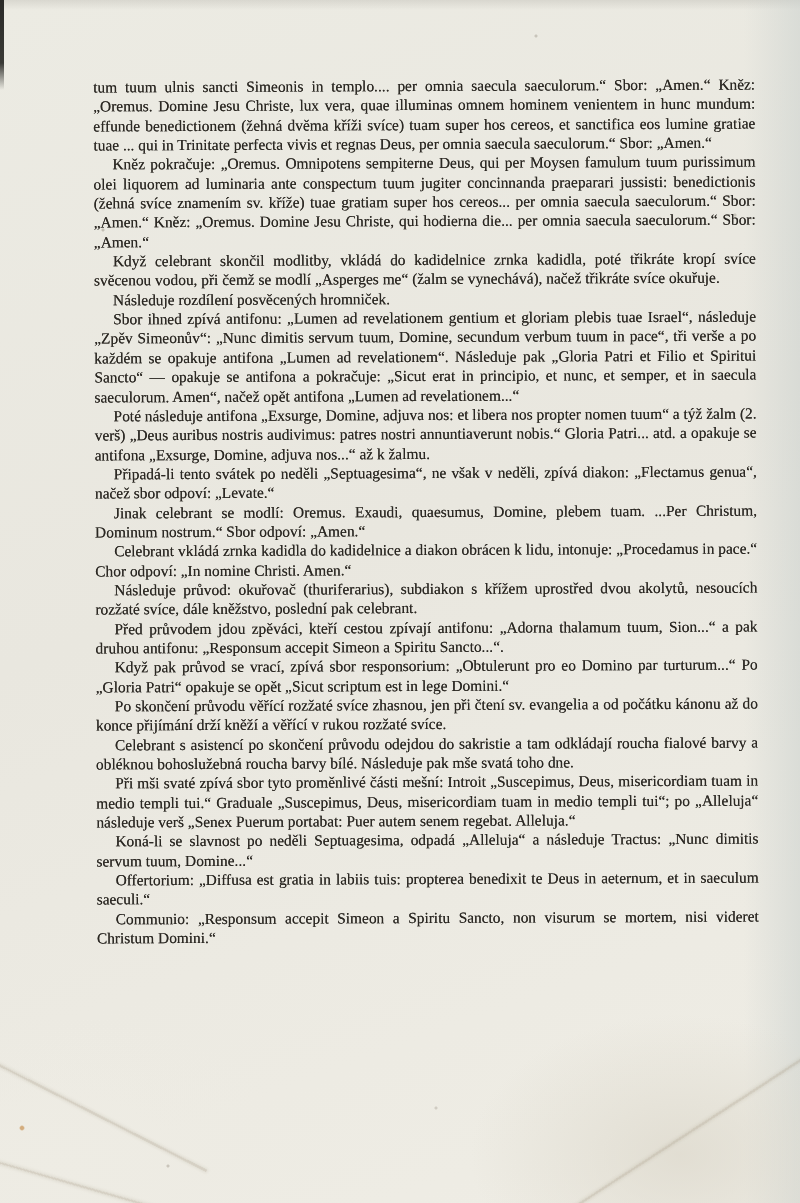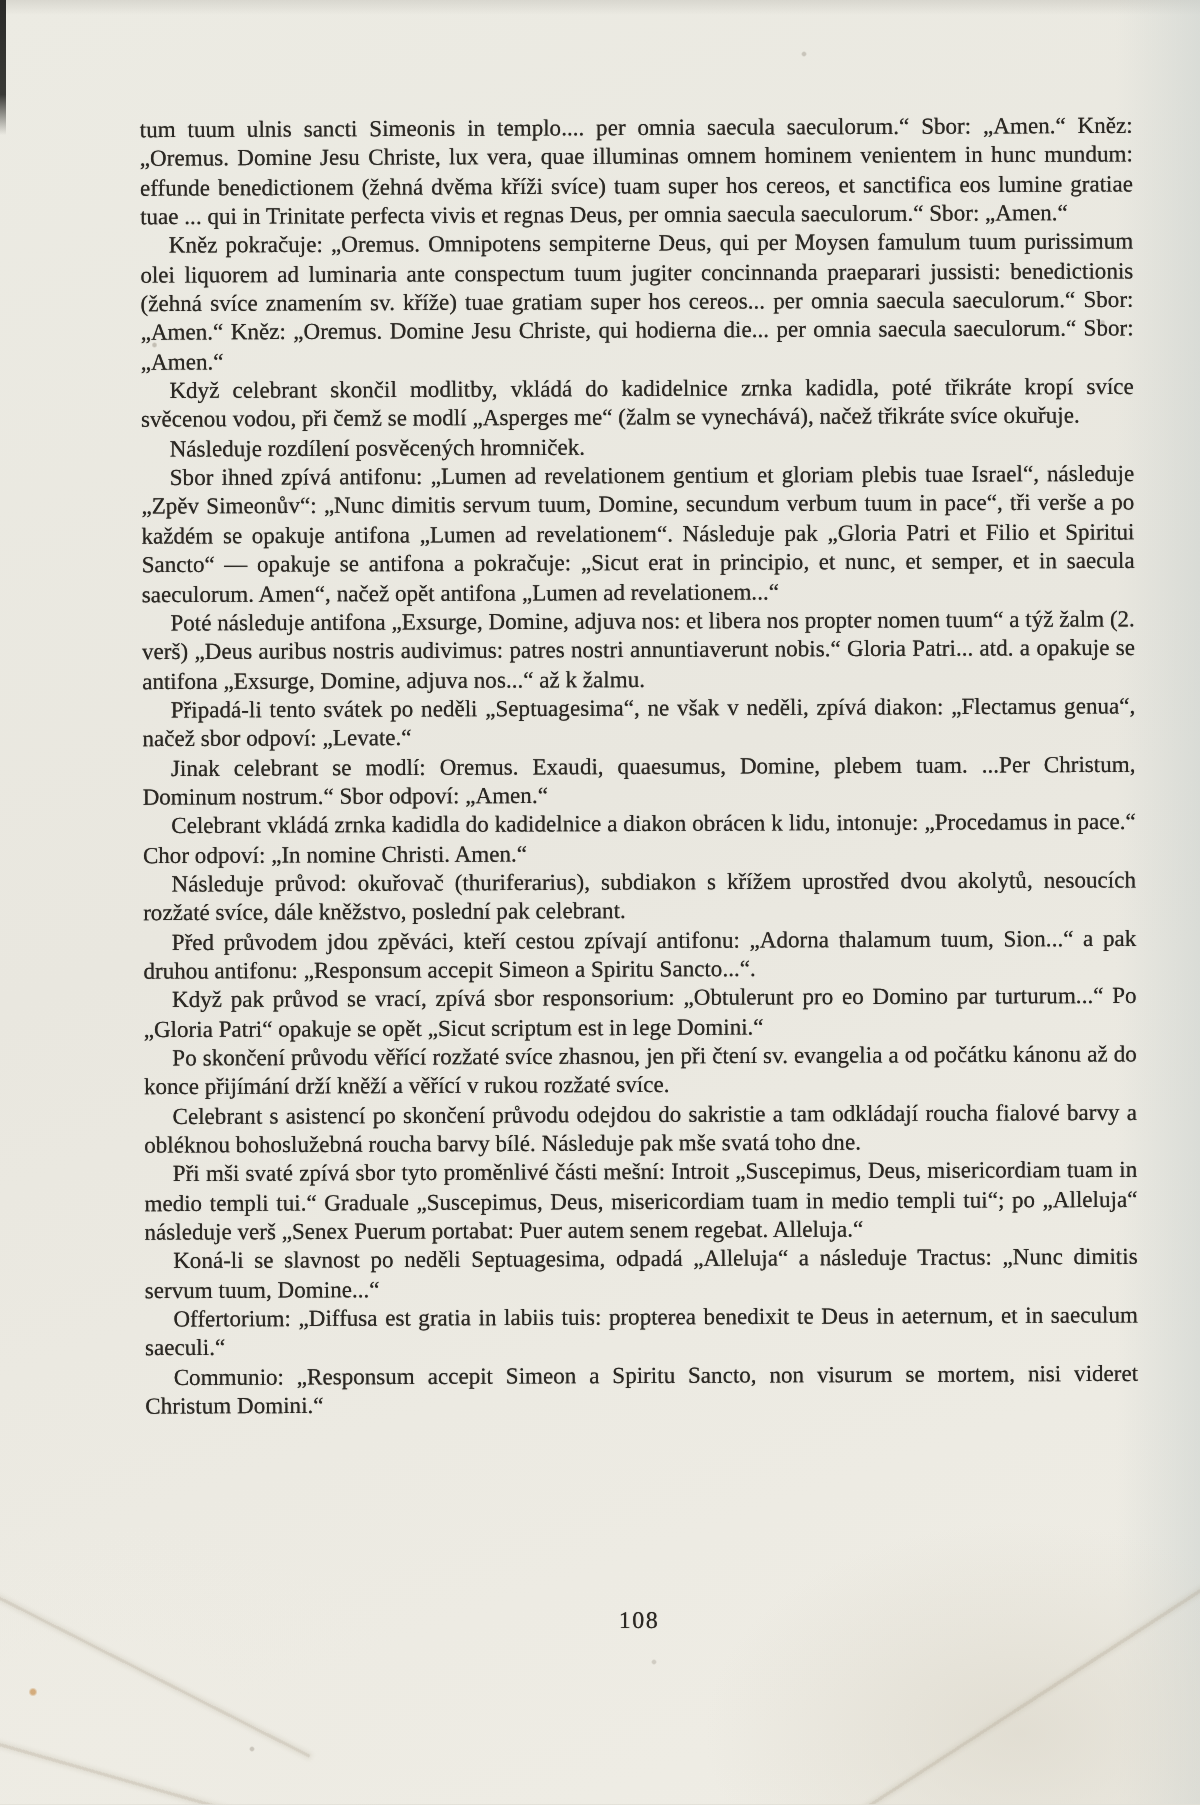--- a/index.html
+++ b/index.html
@@ -97,18 +97,17 @@
     <p>Před průvodem jdou zpěváci, kteří cestou zpívají antifonu: „Adorna thalamum tuum, Sion...“ a pak druhou antifonu: „Responsum accepit Simeon a Spiritu Sancto...“.</p>
     <p>Když pak průvod se vrací, zpívá sbor responsorium: „Obtulerunt pro eo Domino par turturum...“ Po „Gloria Patri“ opakuje se opět „Sicut scriptum est in lege Domini.“</p>
     <p>Po skončení průvodu věřící rozžaté svíce zhasnou, jen při čtení sv. evangelia a od počátku kánonu až do konce přijímání drží kněží a věřící v rukou rozžaté svíce.</p>
     <p>Celebrant s asistencí po skončení průvodu odejdou do sakristie a tam odkládají roucha fialové barvy a obléknou bohoslužebná roucha barvy bílé. Následuje pak mše svatá toho dne.</p>
     <p>Při mši svaté zpívá sbor tyto proměnlivé části mešní: Introit „Suscepimus, Deus, misericordiam tuam in medio templi tui.“ Graduale „Suscepimus, Deus, misericordiam tuam in medio templi tui“; po „Alleluja“ následuje verš „Senex Puerum portabat: Puer autem senem regebat. Alleluja.“</p>
     <p>Koná-li se slavnost po neděli Septuagesima, odpadá „Alleluja“ a následuje Tractus: „Nunc dimitis servum tuum, Domine...“</p>
     <p>Offertorium: „Diffusa est gratia in labiis tuis: propterea benedixit te Deus in aeternum, et in saeculum saeculi.“</p>
     <p>Communio: „Responsum accepit Simeon a Spiritu Sancto, non visurum se mortem, nisi videret Christum Domini.“</p>
   </div>
 
-  <div class="page-number">108</div>
 
   <div class="crease crease-bl-1"></div>
   <div class="crease crease-bl-2"></div>
   <div class="crease crease-br-1"></div>
 </div>
 
 </body></html>

